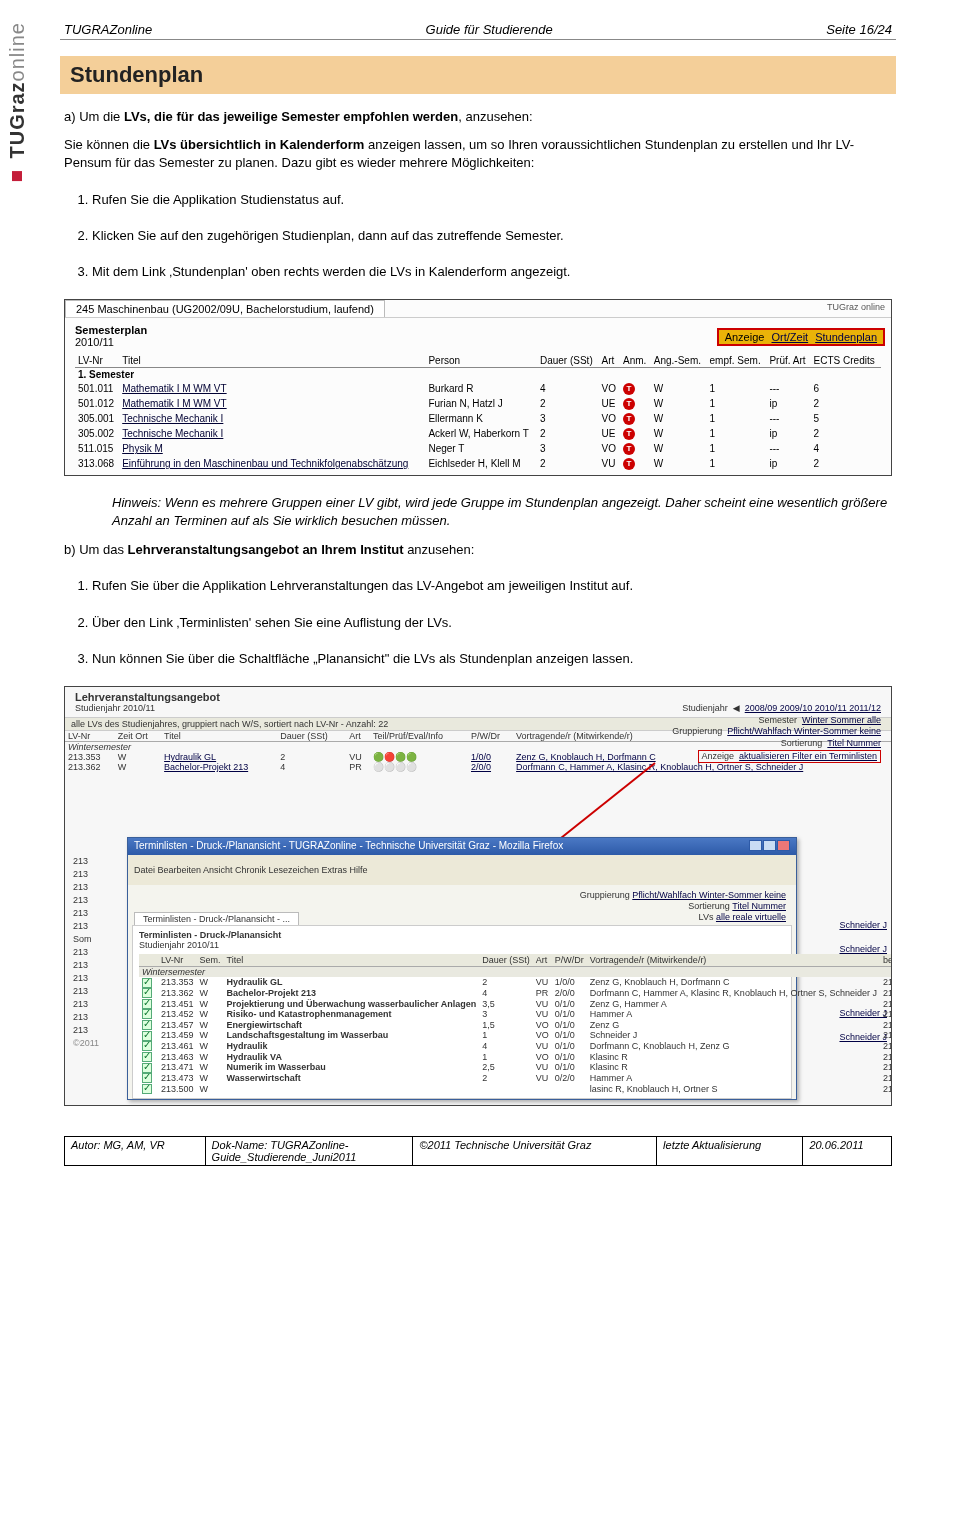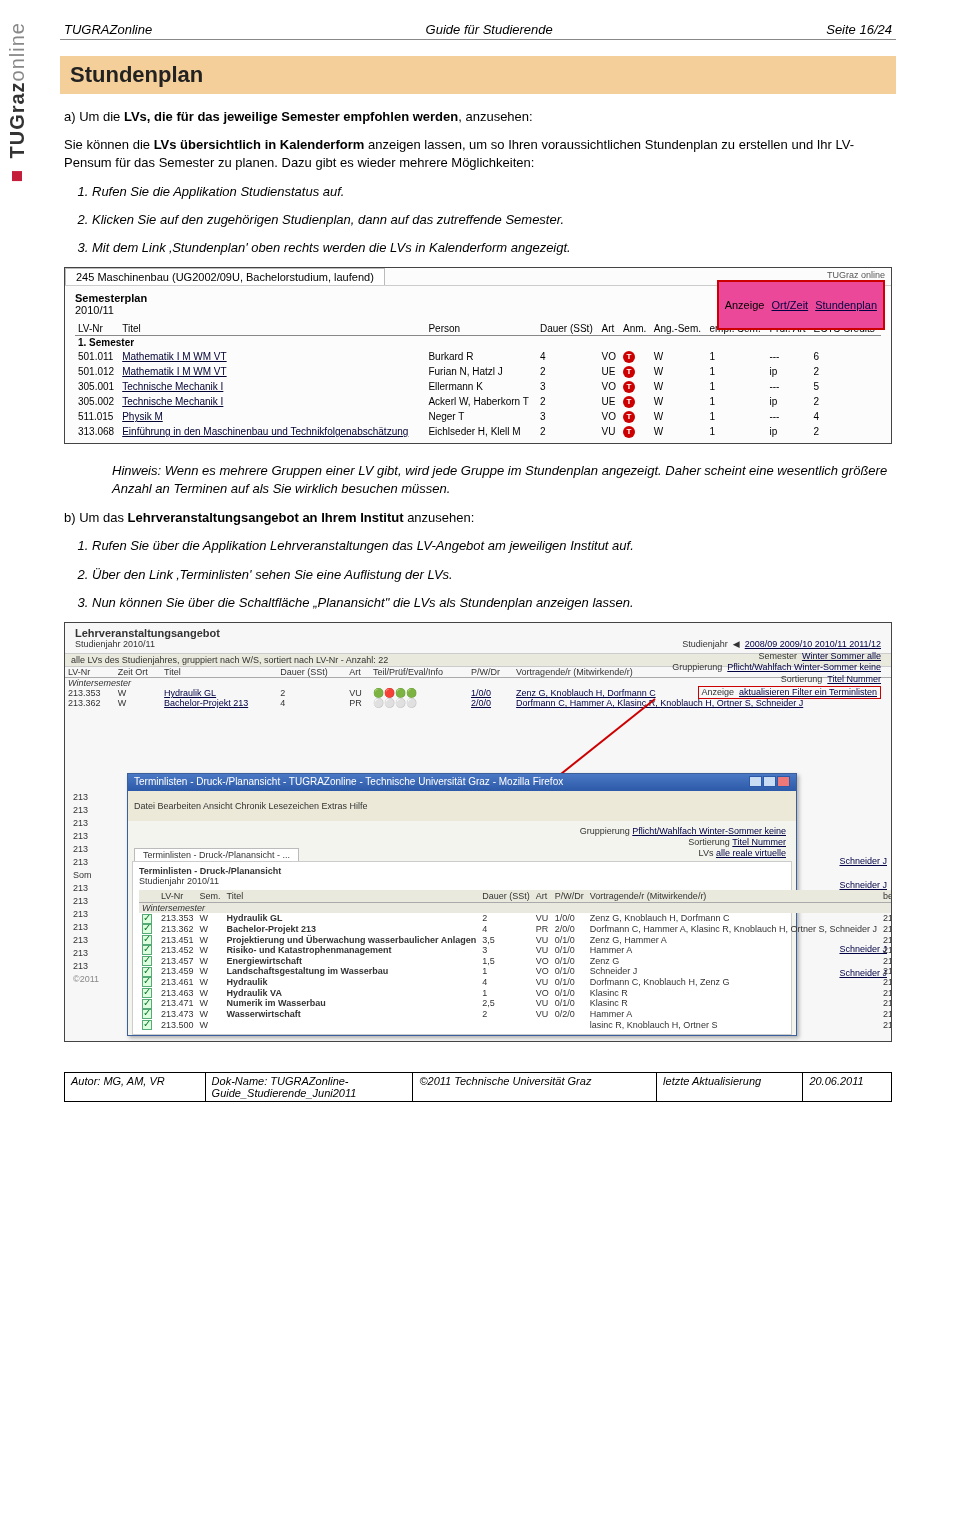--- a/index.html
+++ b/index.html
@@ -51,21 +51,21 @@
     padding: 6px 10px;
     font-size: 22px;
     font-weight: bold;
     color: #222;
     margin: 6px 0 14px 0;
   }
 
   p { margin: 10px 0; line-height: 1.4; }
   .content { padding: 0 4px; }
   ol { margin: 6px 0 10px 28px; padding: 0; }
-  ol li { margin: 10px 0; line-height: 1.4; font-style: italic; }
+  ol li { margin: 18px 0; line-height: 1.4; }
 
   
   .shot {
     border: 1px solid #444;
     margin: 10px 0 18px 0;
     font-family: Arial, sans-serif;
     font-size: 11px;
     background: #fcfcfc;
     position: relative;
   }
@@ -76,24 +76,24 @@
     border-bottom: none;
     padding: 2px 10px;
     font-size: 11px;
     margin-right: 2px;
   }
   .shot .brand-small {
     position: absolute; right: 6px; top: 2px;
     font-size: 9px; color: #555;
   }
   .shot .anzeige-row {
-    position: absolute; right: 6px; top: 12px;
+    position: absolute; right: 6px; top: 28px;
     border: 2px solid #c00;
-    padding: 17px 6px;
-    background: #ec4899;
+    padding: 1px 6px;
+    background: #eab308;
     font-size: 11px;
   }
   .shot .anzeige-row .u { text-decoration: underline; color: #004; margin-left: 4px; }
   .shot .body { padding: 6px 10px 4px 10px; }
   .shot .title-b { font-weight: bold; }
   table.sem {
     width: 100%;
     border-collapse: collapse;
     font-size: 10px;
     margin-top: 6px;

